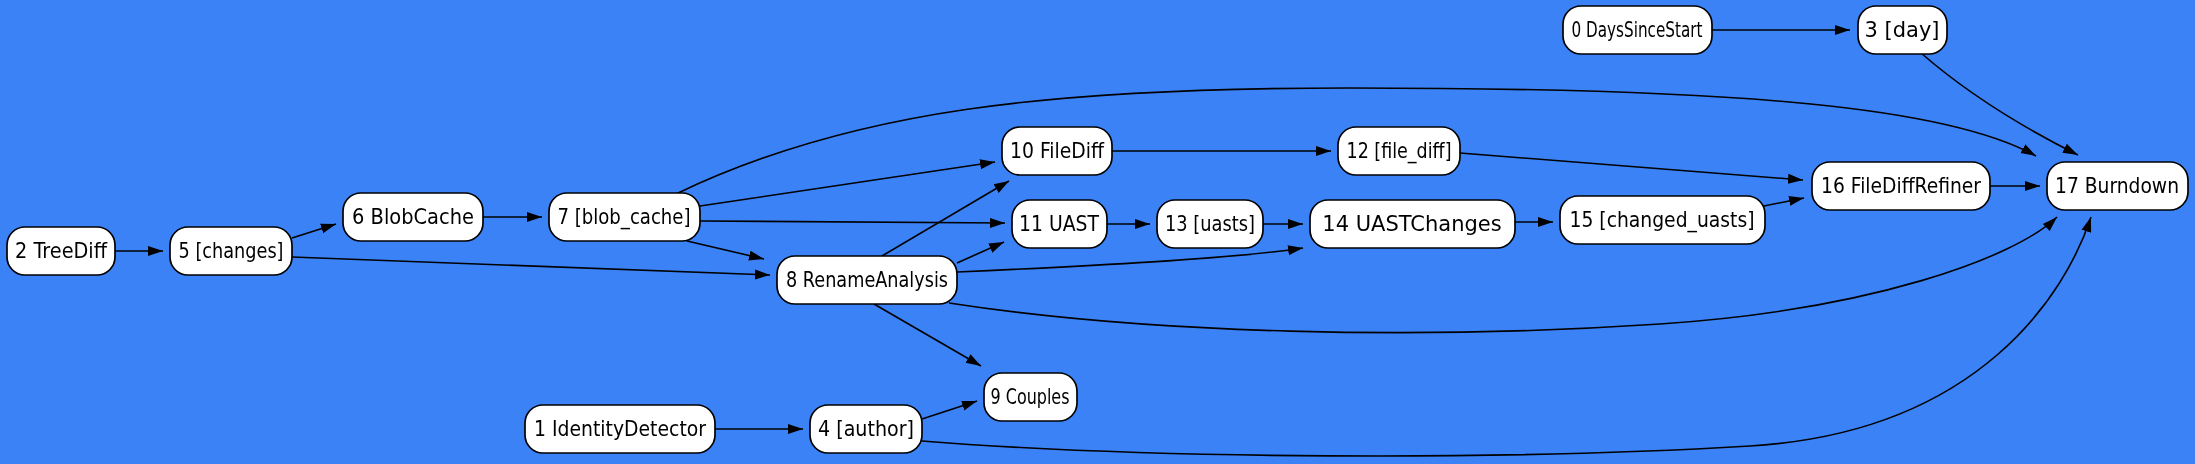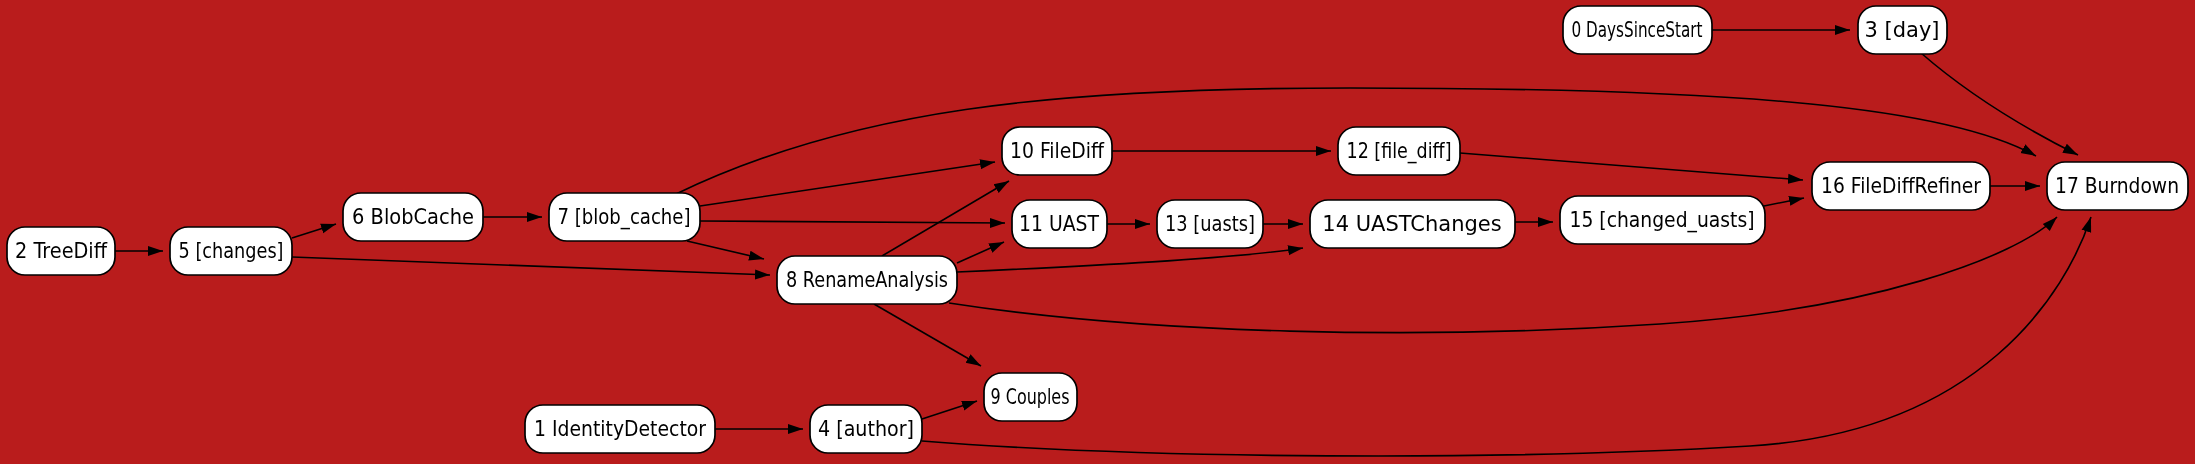--- a/index.html
+++ b/index.html
@@ -1,16 +1,16 @@
 <!DOCTYPE html>
 <html><head>
 <meta charset="utf-8">
 <style>
   html, body { margin: 0; padding: 0; background: #ffffff; }
-  .canvas-wrap { width: 2195px; height: 464px; background: #b91c1c; position: relative; }
+  .canvas-wrap { width: 2195px; height: 464px; background: #3b82f6; position: relative; }
   svg { display: block; font-family: "DejaVu Sans", sans-serif; }
   .node rect {
     fill: #ffffff;
     stroke: #000000;
     stroke-width: 1.7;
   }
   .node text {
     fill: #000000;
     font-size: 21px;
     text-anchor: middle;

